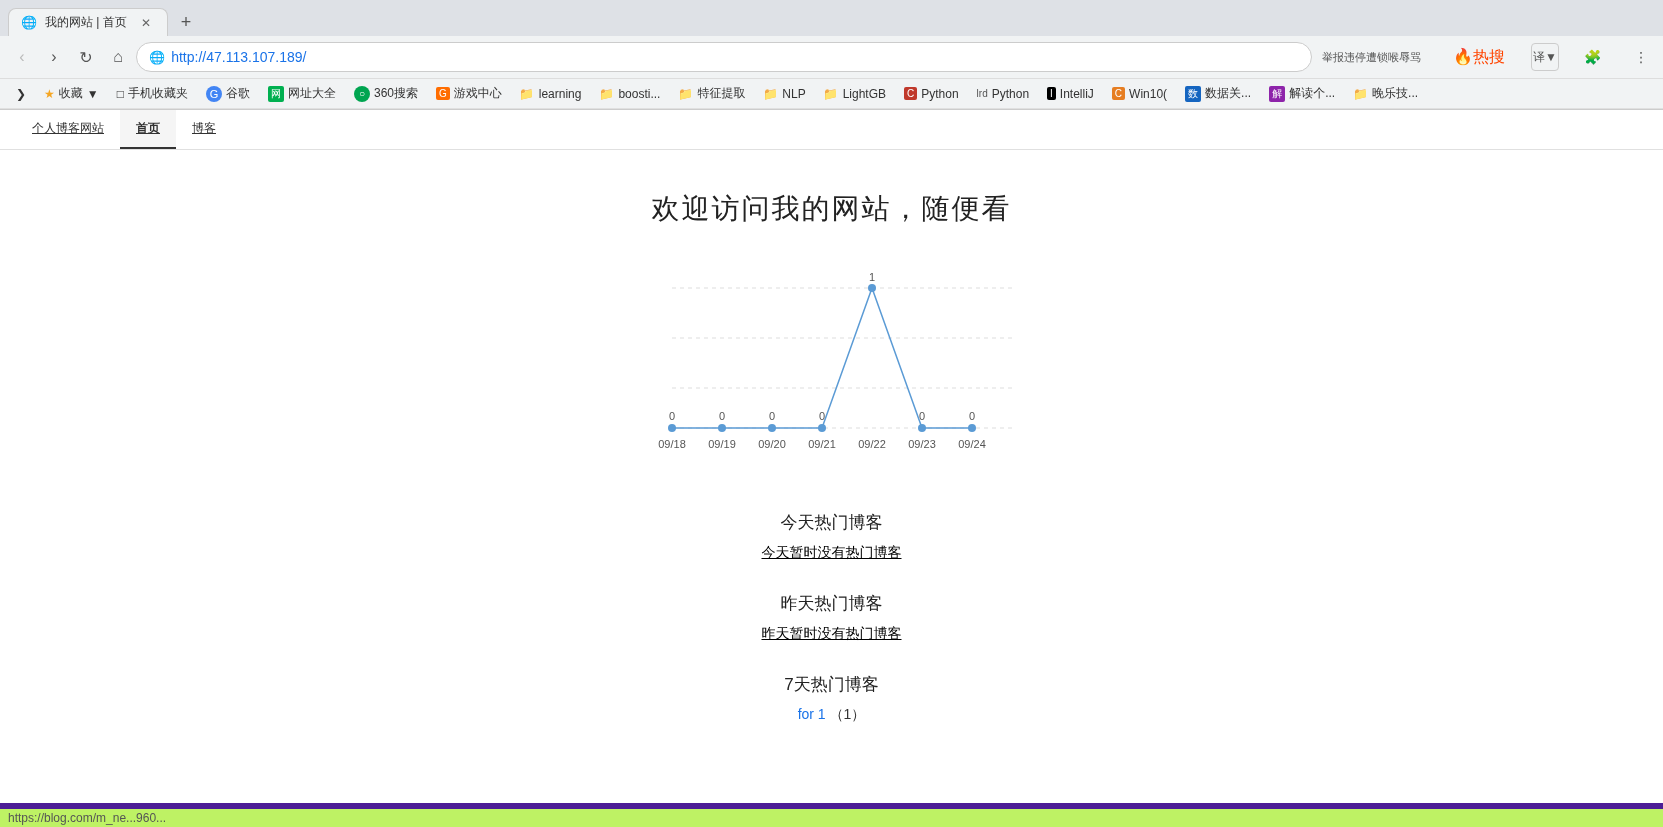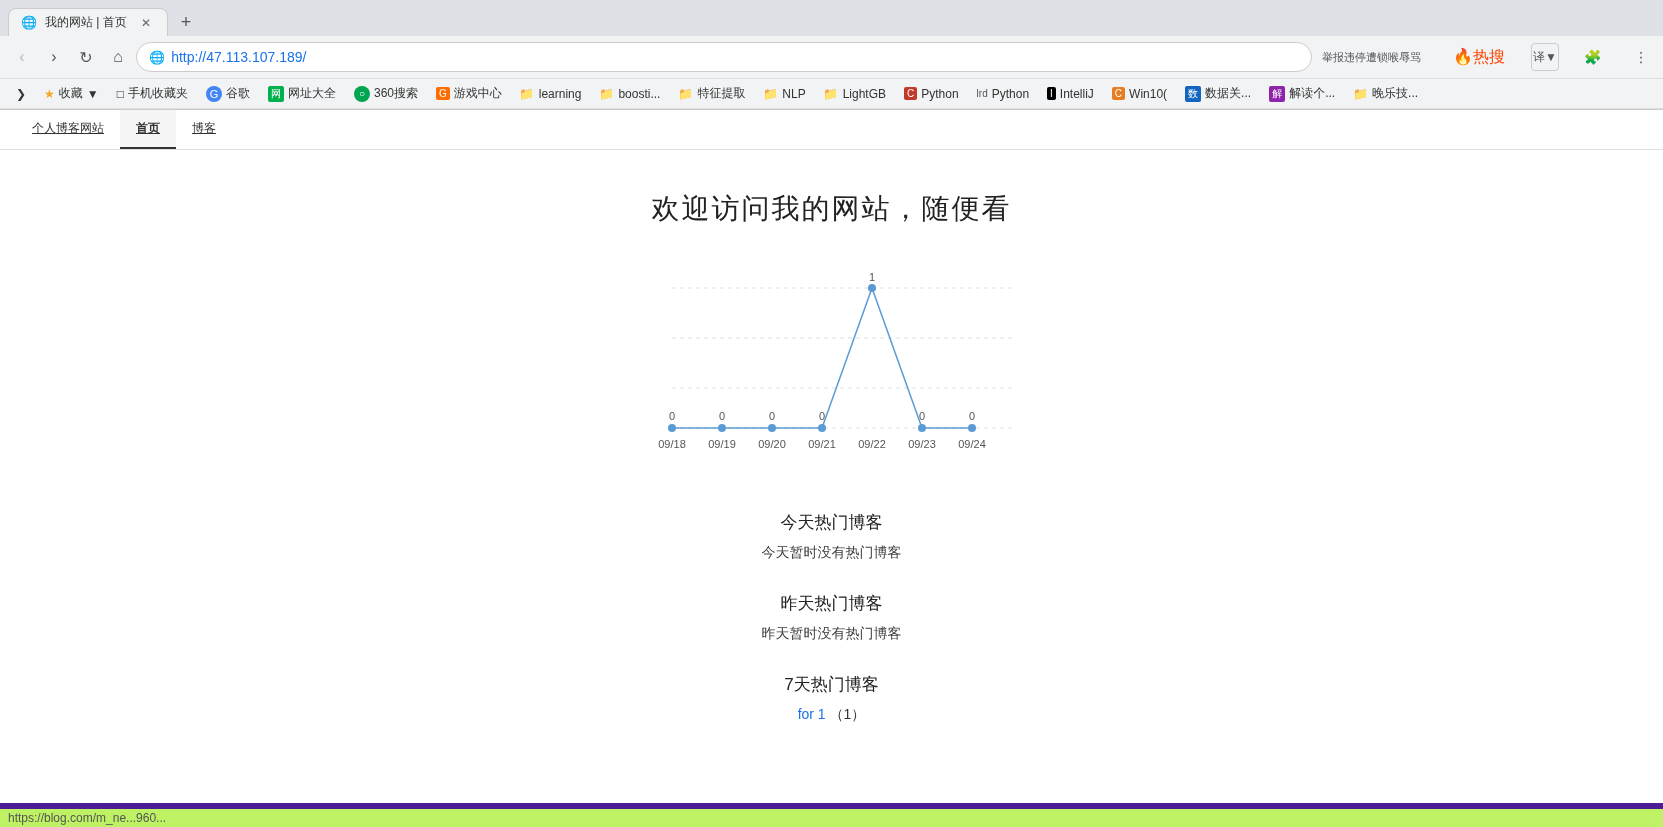--- a/index.html
+++ b/index.html
@@ -38,21 +38,21 @@
     .welcome-title { font-size: 28px; font-weight: normal; color: #222; margin-bottom: 30px; letter-spacing: 2px; }
 
     
     .chart-container { width: 400px; margin: 10px auto; }
     .chart-svg { width: 100%; }
     .chart-label { text-align: center; font-size: 13px; color: #666; margin-top: 6px; }
 
     
     .blog-section { margin-top: 30px; text-align: center; }
     .blog-section-title { font-size: 17px; font-weight: normal; color: #222; margin-bottom: 10px; }
-    .blog-section-empty { font-size: 14px; color: #404040; }
+    .blog-section-empty { font-size: 14px; color: #000000; text-decoration: underline; }
     .blog-section-link { font-size: 14px; color: #1a73e8; cursor: pointer; text-decoration: none; }
 
     
     .status-bar { position: fixed; bottom: 0; left: 0; right: 0; background: #bef264; border-top: 6px solid #4c1d95; padding: 2px 8px; font-size: 12px; color: #555; }
   </style>
 </head>
 <body>
 
 <div class="browser-chrome">
   <div class="tab-bar">

